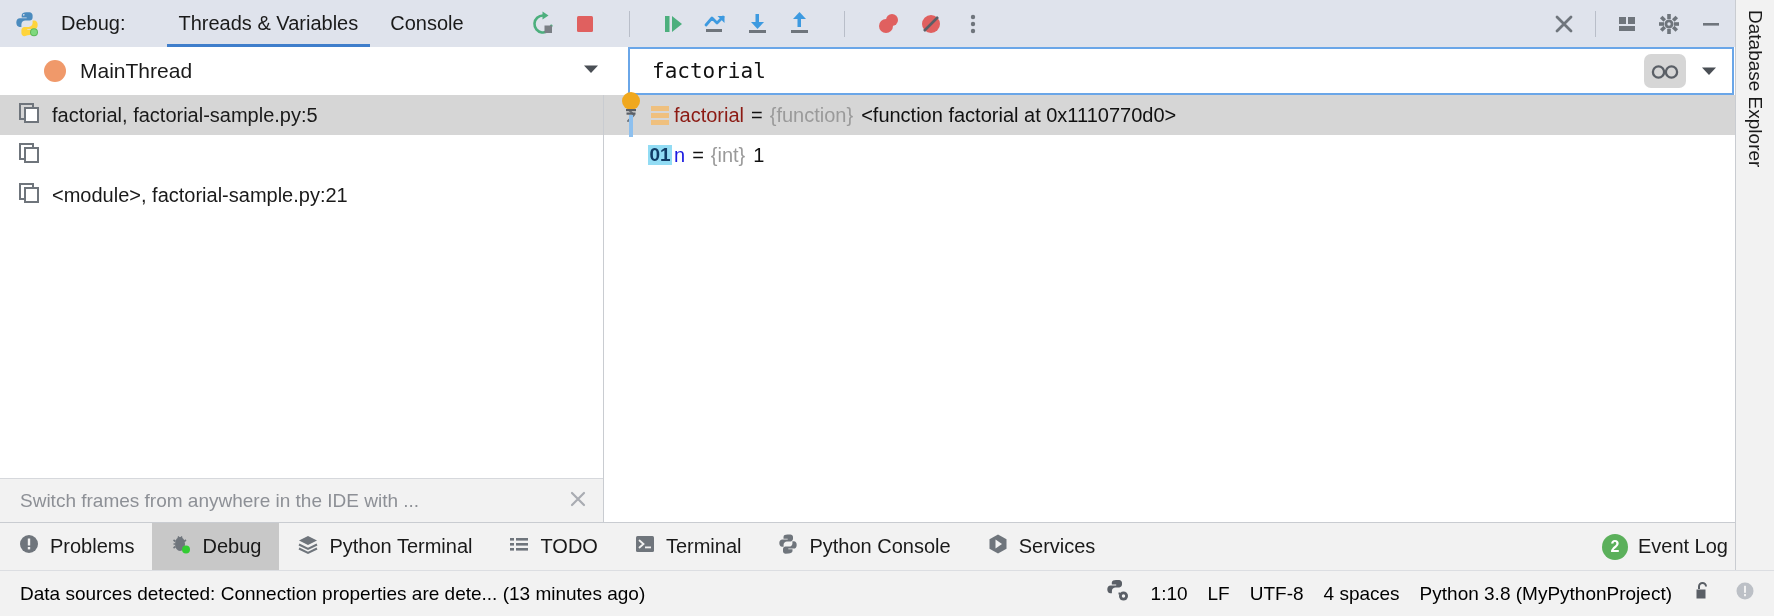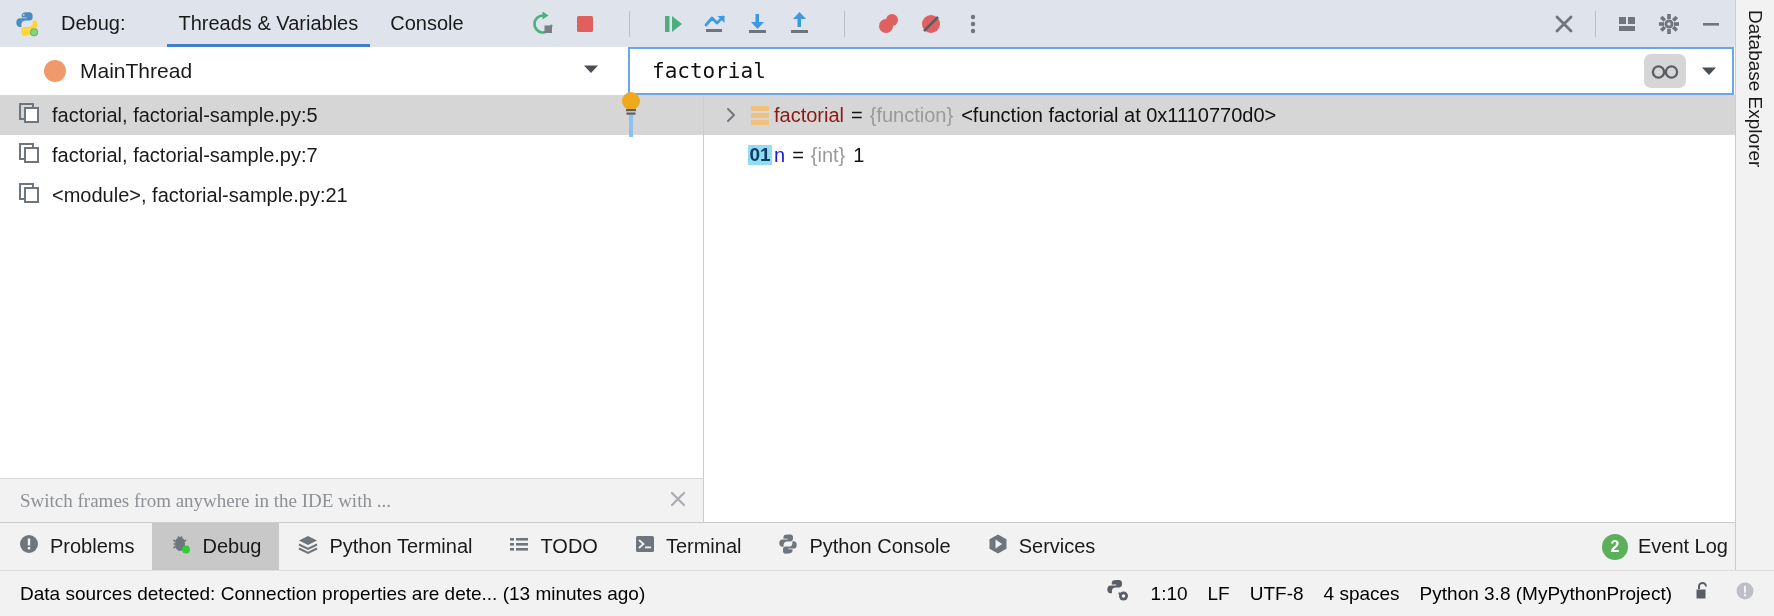--- a/index.html
+++ b/index.html
@@ -89,36 +89,36 @@
   .bulb {
     position: absolute; left: 596px; top: 44px; width: 22px; height: 46px; z-index: 30;
   }
 
   
   .main {
     flex: 1 1 auto; display: flex; min-height: 0;
     background: #ffffff;
   }
   .frames-pane {
-    width: 704px; flex: 0 0 auto; background: #ffffff;
+    width: 604px; flex: 0 0 auto; background: #ffffff;
     border-right: 1px solid #c9ccd1;
     display: flex; flex-direction: column; min-height: 0;
   }
   .frames-list { flex: 1 1 auto; overflow: hidden; }
   .frame-row {
     height: 40px; display: flex; align-items: center; padding-left: 18px;
     font-size: 20px; color: #1a1a1a; white-space: nowrap;
   }
   .frame-row.selected { background: #d6d6d6; }
   .frame-row .flabel { margin-left: 12px; }
 
   .hint-bar {
     height: 44px; display: flex; align-items: center;
     background: #f2f2f2; border-top: 1px solid #d6d8dc;
-    padding: 0 14px 0 20px; flex: 0 0 auto; font-family: Liberation Serif, serif;
+    padding: 0 14px 0 20px; flex: 0 0 auto;
   }
   .hint-text { font-size: 19px; color: #8d9096; white-space: nowrap; flex: 1 1 auto; }
 
   .vars-pane { flex: 1 1 auto; background: #ffffff; min-width: 0; overflow: hidden; }
   .var-row {
     height: 40px; display: flex; align-items: center; padding-left: 12px;
     font-size: 20px; white-space: nowrap;
   }
   .var-row.selected { background: #d6d6d6; }
   .var-expander { width: 30px; display: flex; align-items: center; justify-content: center; flex: 0 0 auto; }
@@ -372,21 +372,20 @@
           <span class="flabel">factorial, factorial-sample.py:5</span>
         </div>
 
         <div class="frame-row">
           <span>
             <svg width="22" height="22" viewBox="0 0 22 22">
               <rect x="2" y="2" width="13" height="15" fill="none" stroke="#6f757c" stroke-width="2"></rect>
               <rect x="7" y="6" width="13" height="14" fill="#ffffff" stroke="#6f757c" stroke-width="2"></rect>
             </svg>
           </span>
-          <span class="flabel">factorial, factorial-sample.py:7</span>
         </div>
 
         <div class="frame-row">
           <span>
             <svg width="22" height="22" viewBox="0 0 22 22">
               <rect x="2" y="2" width="13" height="15" fill="none" stroke="#6f757c" stroke-width="2"></rect>
               <rect x="7" y="6" width="13" height="14" fill="#ffffff" stroke="#6f757c" stroke-width="2"></rect>
             </svg>
           </span>
           <span class="flabel">&lt;module&gt;, factorial-sample.py:21</span>

